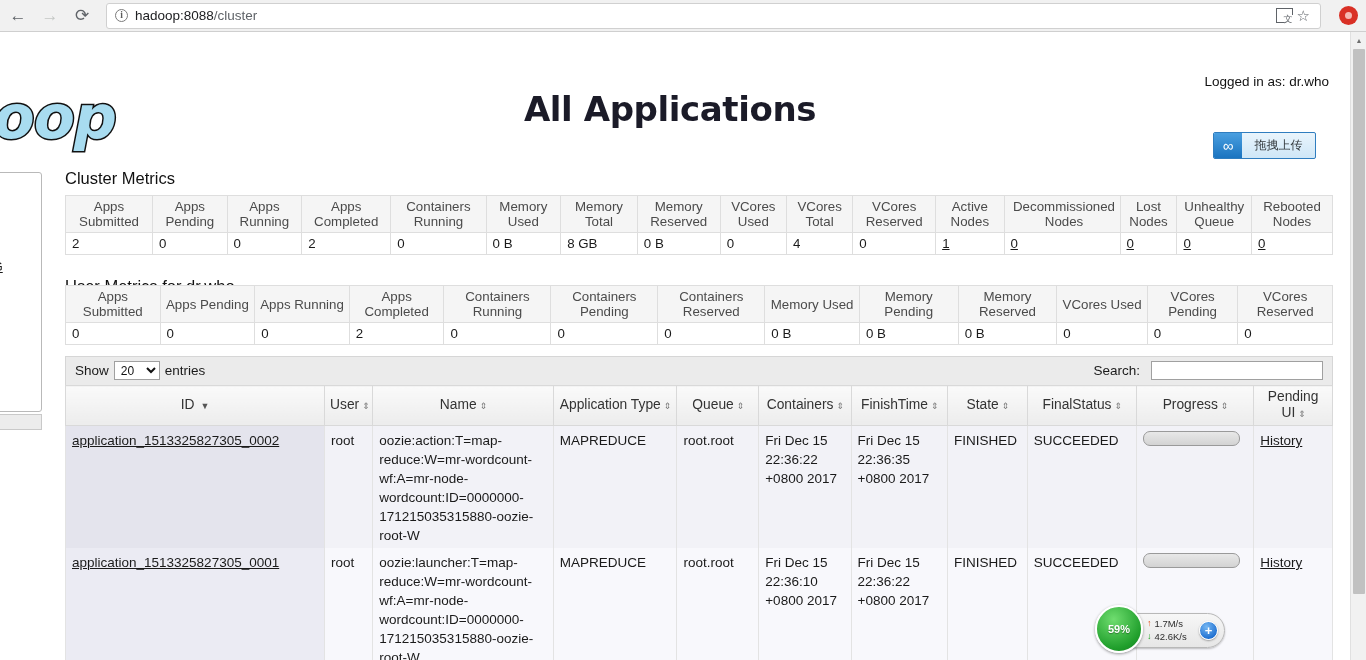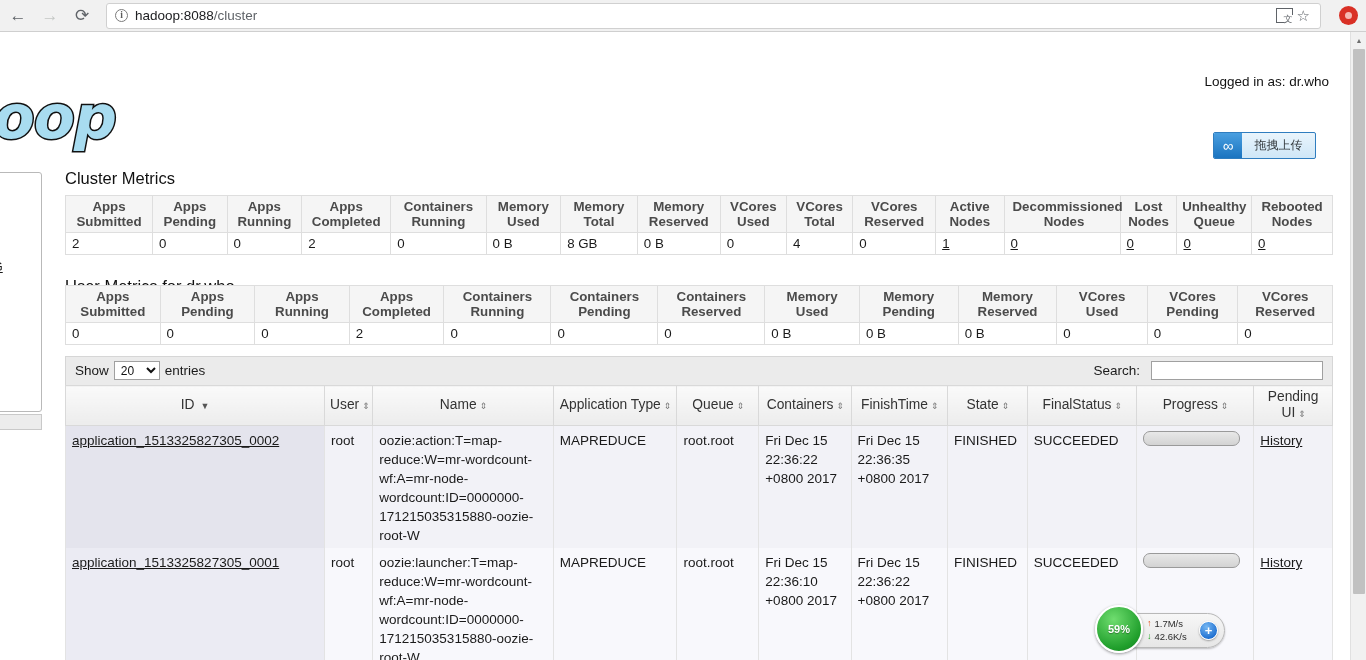--- a/index.html
+++ b/index.html
@@ -188,21 +188,21 @@
     position: absolute;
     border-collapse: collapse;
     table-layout: fixed;
     background: #fff;
     font-size: 13px;
     color: #333;
   }
   table.metrics th {
     background: #f5f5f5;
     border: 1px solid #dedede;
-    font-weight: bold;
+    font-weight: normal;
     color: #4b4b4b;
     padding: 3px 4px;
     text-align: center;
     vertical-align: middle;
     line-height: 15px;
     font-size: 13.3px;
   }
   table.metrics td {
     border: 1px solid #dedede;
     border-top: none;
@@ -370,20 +370,21 @@
   <div class="profile-icon">
       <span></span>
     </div>
 </div>
 
 <div id="page-viewport">
 
   <div id="hadoop-logo">adoop</div>
 
   <div id="logged-in">Logged in as: dr.who</div>
+  <div id="page-title">All Applications</div>
 
   <div id="upload-button">
     <span class="ub-icon">∞</span>
     <span class="ub-label">拖拽上传</span>
   </div>
 
   <div id="left-panel"></div>
   <div id="left-panel-link">NG</div>
   <div id="left-panel-foot"></div>
 

